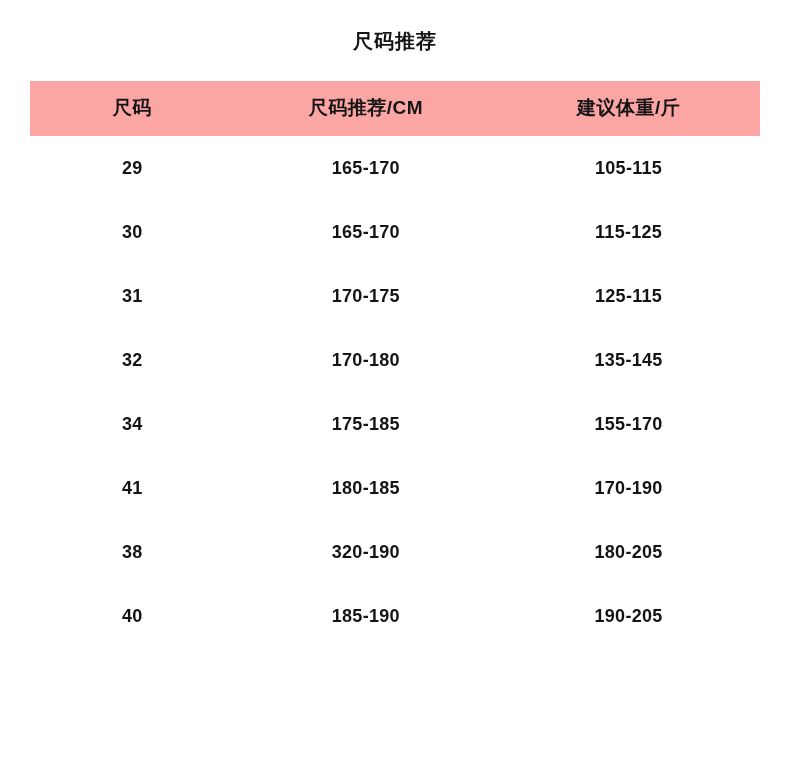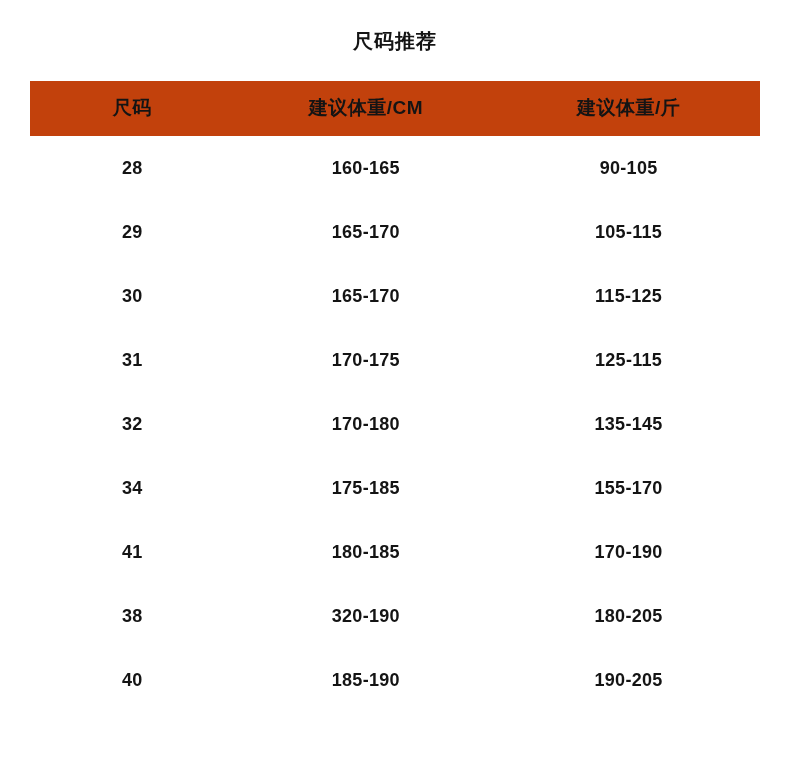--- a/index.html
+++ b/index.html
@@ -29,21 +29,21 @@
     padding-bottom: 26px;
     color: #141414;
   }
   table.size-table {
     width: 730px;
     margin: 0 auto;
     border-collapse: collapse;
     table-layout: fixed;
   }
   table.size-table thead tr {
-    background: #c2410c;
+    background: #fca5a5;
   }
   table.size-table thead th {
     font-size: 19px;
     font-weight: bold;
     color: #141414;
     padding: 14px 0 15px 0;
     text-align: center;
     letter-spacing: 0.5px;
   }
   table.size-table tbody td {
@@ -70,30 +70,25 @@
 
   <table class="size-table">
     <colgroup>
       <col class="c1">
       <col class="c2">
       <col class="c3">
     </colgroup>
     <thead>
       <tr>
         <th>尺码</th>
-        <th>建议体重/CM</th>
+        <th>尺码推荐/CM</th>
         <th>建议体重/斤</th>
       </tr>
     </thead>
     <tbody>
-      <tr>
-        <td class="col-size">28</td>
-        <td class="col-height">160-165</td>
-        <td class="col-weight">90-105</td>
-      </tr>
       <tr>
         <td class="col-size">29</td>
         <td class="col-height">165-170</td>
         <td class="col-weight">105-115</td>
       </tr>
       <tr>
         <td class="col-size">30</td>
         <td class="col-height">165-170</td>
         <td class="col-weight">115-125</td>
       </tr>

